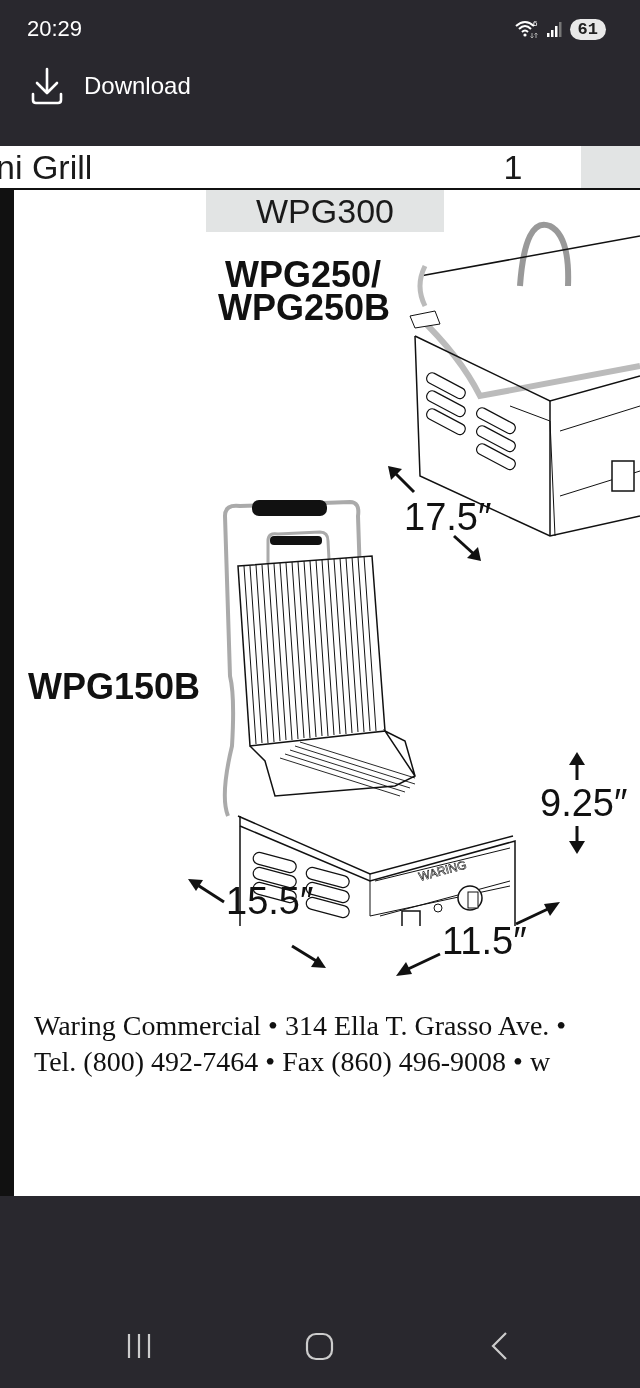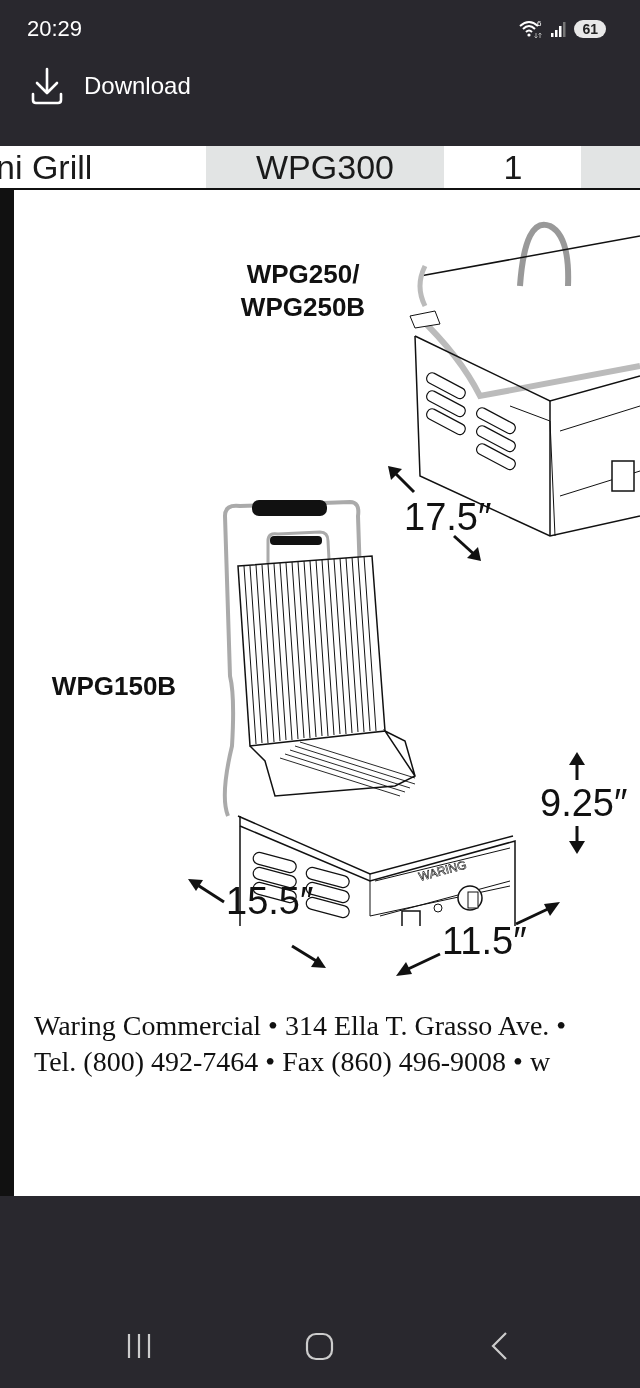--- a/index.html
+++ b/index.html
@@ -1,29 +1,29 @@
 <!DOCTYPE html>
 <html><head>
 <meta charset="utf-8">
 <style>
   html, body { margin:0; padding:0; }
   body { width:640px; height:1388px; background:#29282e; position:relative; overflow:hidden; font-family:"DejaVu Sans", sans-serif; }
   .status-bar { position:absolute; left:0; top:0; width:640px; height:60px; color:#fff; }
   .status-time { position:absolute; left:27px; top:16px; font-size:22px; font-family:"Liberation Sans", sans-serif; }
   .status-icons { position:absolute; right:34px; top:18px; display:flex; align-items:center; gap:6px; }
-  .battery { background:#e8e8e8; color:#222; border-radius:12px; font-size:14px; font-weight:bold; padding:1px 8px; font-family:Liberation Sans, sans-serif; }
+  .battery { background:#e8e8e8; color:#222; border-radius:12px; font-size:17px; font-weight:bold; padding:1px 8px; font-family:Liberation Mono, monospace; }
   .toolbar { position:absolute; left:0; top:52px; width:640px; height:80px;padding-left:44px; }
   .dl-btn { position:absolute; left:30px; top:14px; display:flex; align-items:center; gap:20px; color:#fff; cursor:pointer; }
   .dl-label { font-size:24px; font-family:"Liberation Sans", sans-serif; }
   .doc { position:absolute; left:0; top:146px; width:640px; height:1050px; background:#fff; overflow:hidden; }
   .table-strip { position:absolute; left:0; top:0; width:640px; height:42px; border-bottom:2px solid #111; }
   .cell { position:absolute; top:0; height:42px; font-family:"Liberation Sans", sans-serif; font-size:34px; color:#1a1a1a; line-height:42px; }
   .cell.shade { background:#e2e4e4; }
   .left-bar { position:absolute; left:0; top:44px; width:14px; height:1006px; background:#111; }
-  .model-label { position:absolute; font-family:"Liberation Sans", sans-serif; font-weight:bold; font-size:26px; line-height:33px; color:#111; text-align:center; }
+  .model-label { position:absolute; font-family:"Liberation Sans", sans-serif; font-weight:bold; font-size:36px; line-height:33px; color:#111; text-align:center; }
   .dim { position:absolute; font-family:"Liberation Sans", sans-serif; font-size:38px; color:#111; }
   .addr { position:absolute; left:34px; font-family:Liberation Serif, serif; font-size:28px; color:#111; white-space:nowrap; }
   .navbar { position:absolute; left:0; top:1310px; width:640px; height:78px; }
   .nav-btn { position:absolute; top:20px; cursor:pointer; }
   svg { display:block; }
 </style>
 </head>
 <body>
 
 <div class="status-bar">
@@ -59,21 +59,21 @@
           <path d="M3 28 V34 Q3 37 6 37 H28 Q31 37 31 34 V28" stroke="#fff" stroke-width="2.6" fill="none" stroke-linecap="round"></path>
         </svg>
     </span>
     <span class="dl-label">Download</span>
   </div>
 </div>
 
 <div class="doc">
   <div class="table-strip">
     <div class="cell" style="left:-4px;width:206px;">ni Grill</div>
-    <div class="cell shade" style="left:206px;width:238px;text-align:center;">WPG300</div>
+    <div class="cell shade" style="left:206px;width:238px;text-align:center;margin-top:44px;">WPG300</div>
     <div class="cell" style="left:446px;width:134px;text-align:center;">1</div>
     <div class="cell shade" style="left:581px;width:60px;"></div>
   </div>
   <div class="left-bar"></div>
 
   <div class="model-label" style="left:218px;top:112px;width:170px;">
     <div>WPG250/</div>
     <div>WPG250B</div>
   </div>
 

